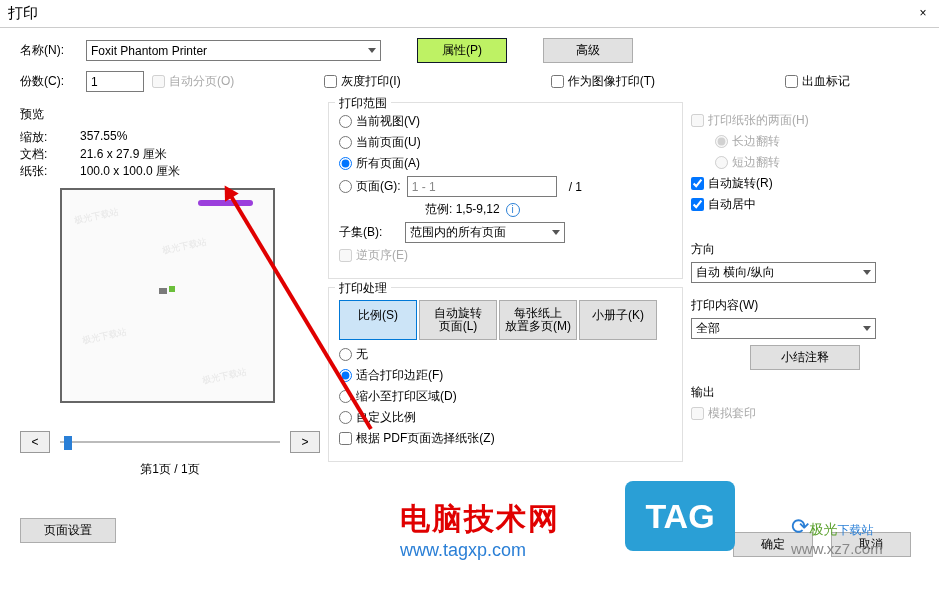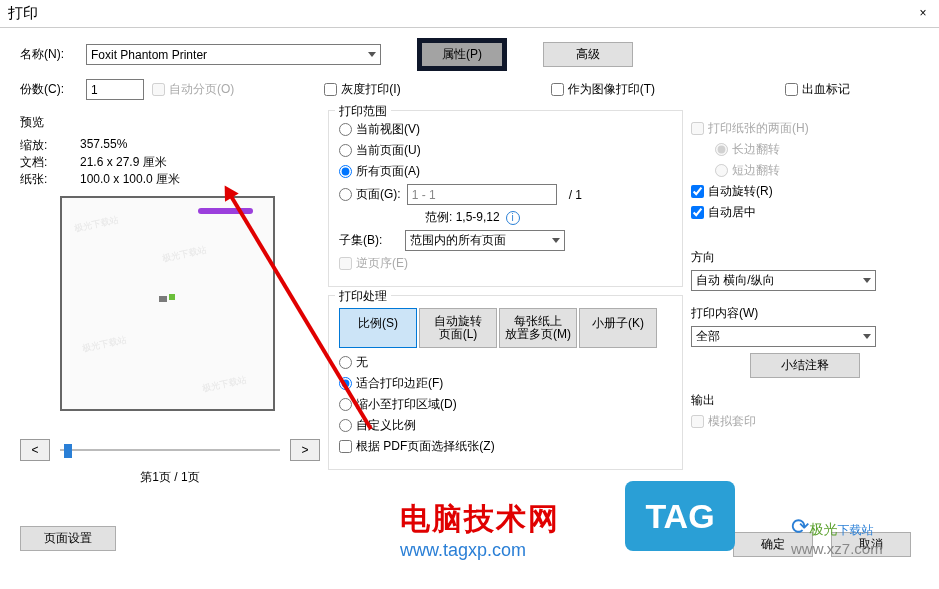--- a/index.html
+++ b/index.html
@@ -5,21 +5,21 @@
 * { box-sizing: border-box; font-family: "Microsoft YaHei", Tahoma, sans-serif; font-size: 12px; }
 body { margin: 0; background: #fff; width: 939px; height: 589px; position: relative; overflow: hidden; }
 .titlebar { display: flex; align-items: center; justify-content: space-between; padding: 4px 8px; border-bottom: 1px solid #ccc; }
 .titlebar .title { font-size: 15px; }
 .titlebar .close { width: 16px; height: 16px; text-align: center; cursor: pointer; }
 .row1 { display: flex; align-items: center; padding: 10px 20px 4px; gap: 8px; }
 .row2 { display: flex; align-items: center; padding: 4px 20px 10px; gap: 30px; }
 .label { min-width: 58px; }
 .select, input[type="number"], .inp { border: 1px solid #7a7a7a; background: #fff; padding: 2px 4px; height: 21px; }
 .select.name { width: 295px; display: flex; justify-content: space-between; align-items: center; }
-.btn { border: 5px solid #0f172a; background: #a3a3a3; padding: 3px 0; width: 90px; text-align: center; cursor: pointer; }
+.btn { border: 1px solid #0f172a; background: #bef264; padding: 3px 0; width: 90px; text-align: center; cursor: pointer; }
 .btn.plain { border: 1px solid #adadad; background: #e1e1e1; }
 .btn.small { width: 80px; }
 .chk { display: inline-flex; align-items: center; gap: 4px; }
 .chk input, .rd input { margin: 0; }
 .rd { display: inline-flex; align-items: center; gap: 4px; }
 .body { display: flex; padding: 0 20px; gap: 8px; }
 .col-left { width: 300px; }
 .col-mid { width: 355px; }
 .col-right { flex: 1; }
 .fset-title { margin: 4px 0 6px; }

